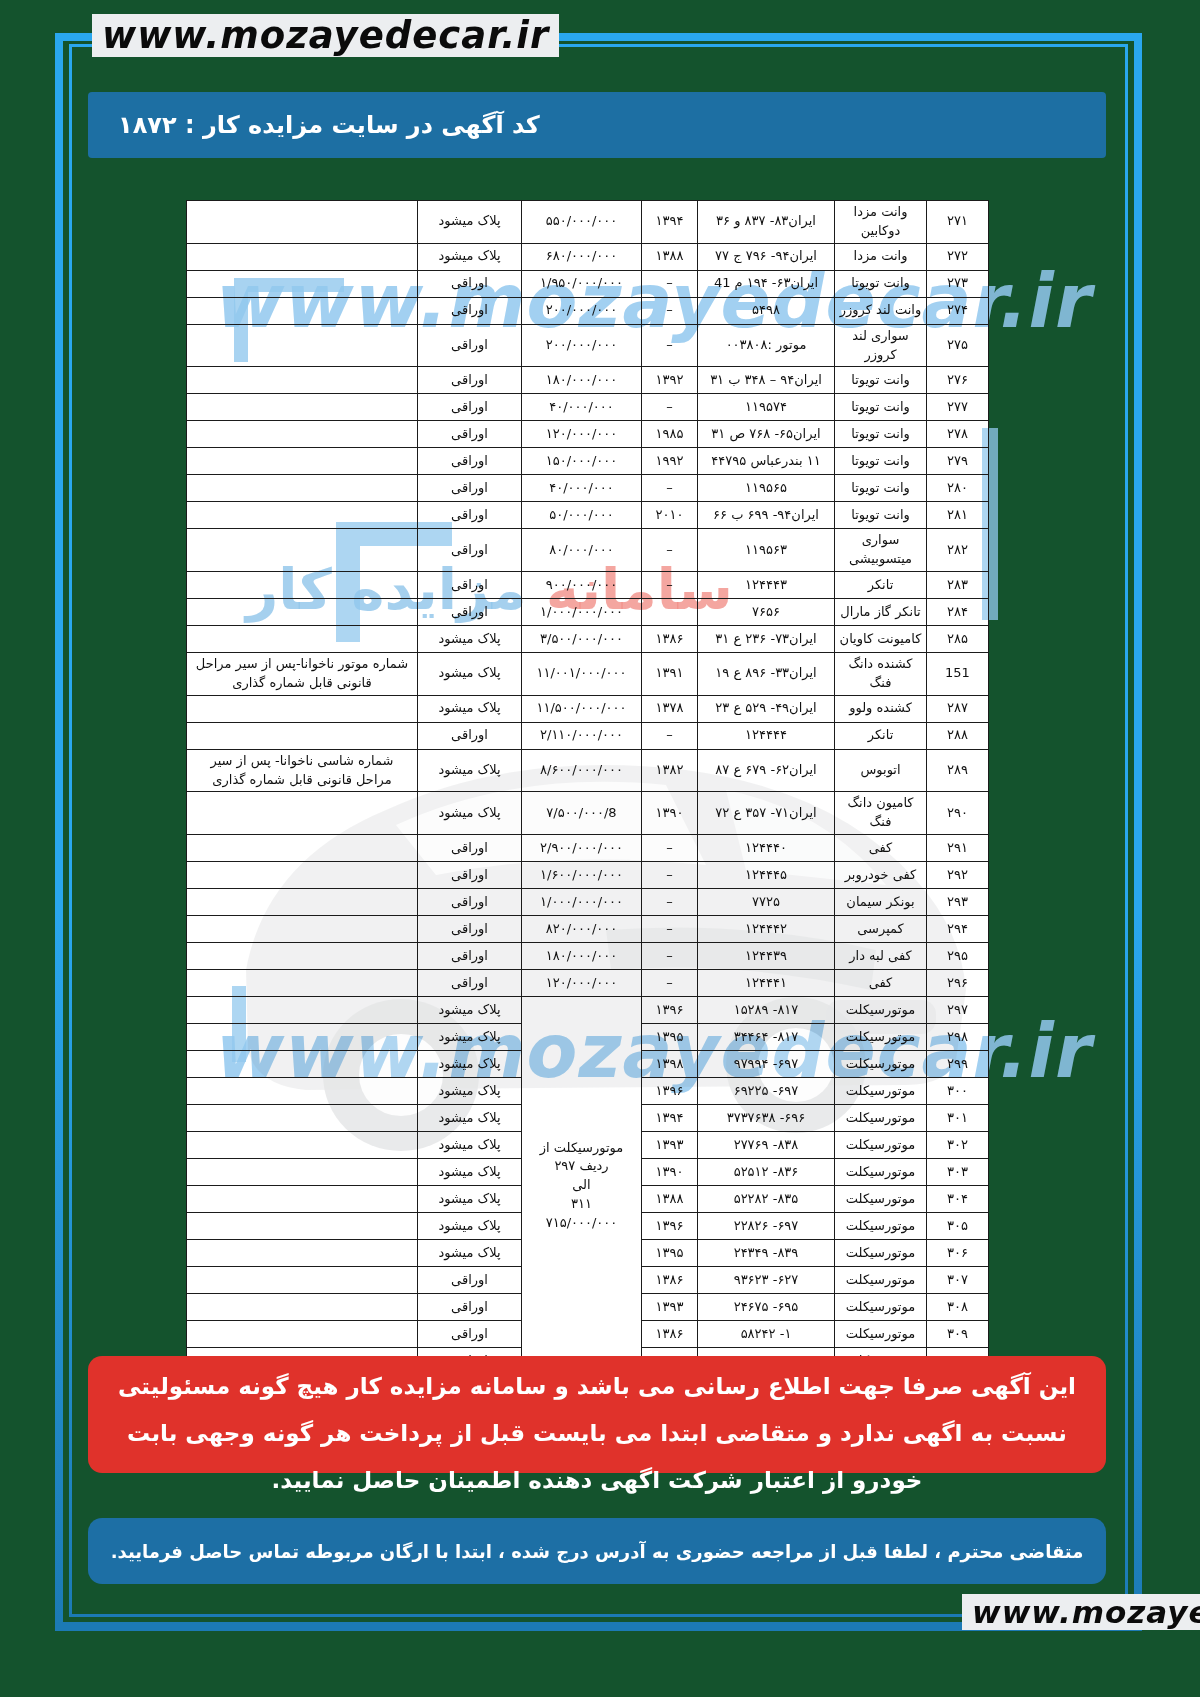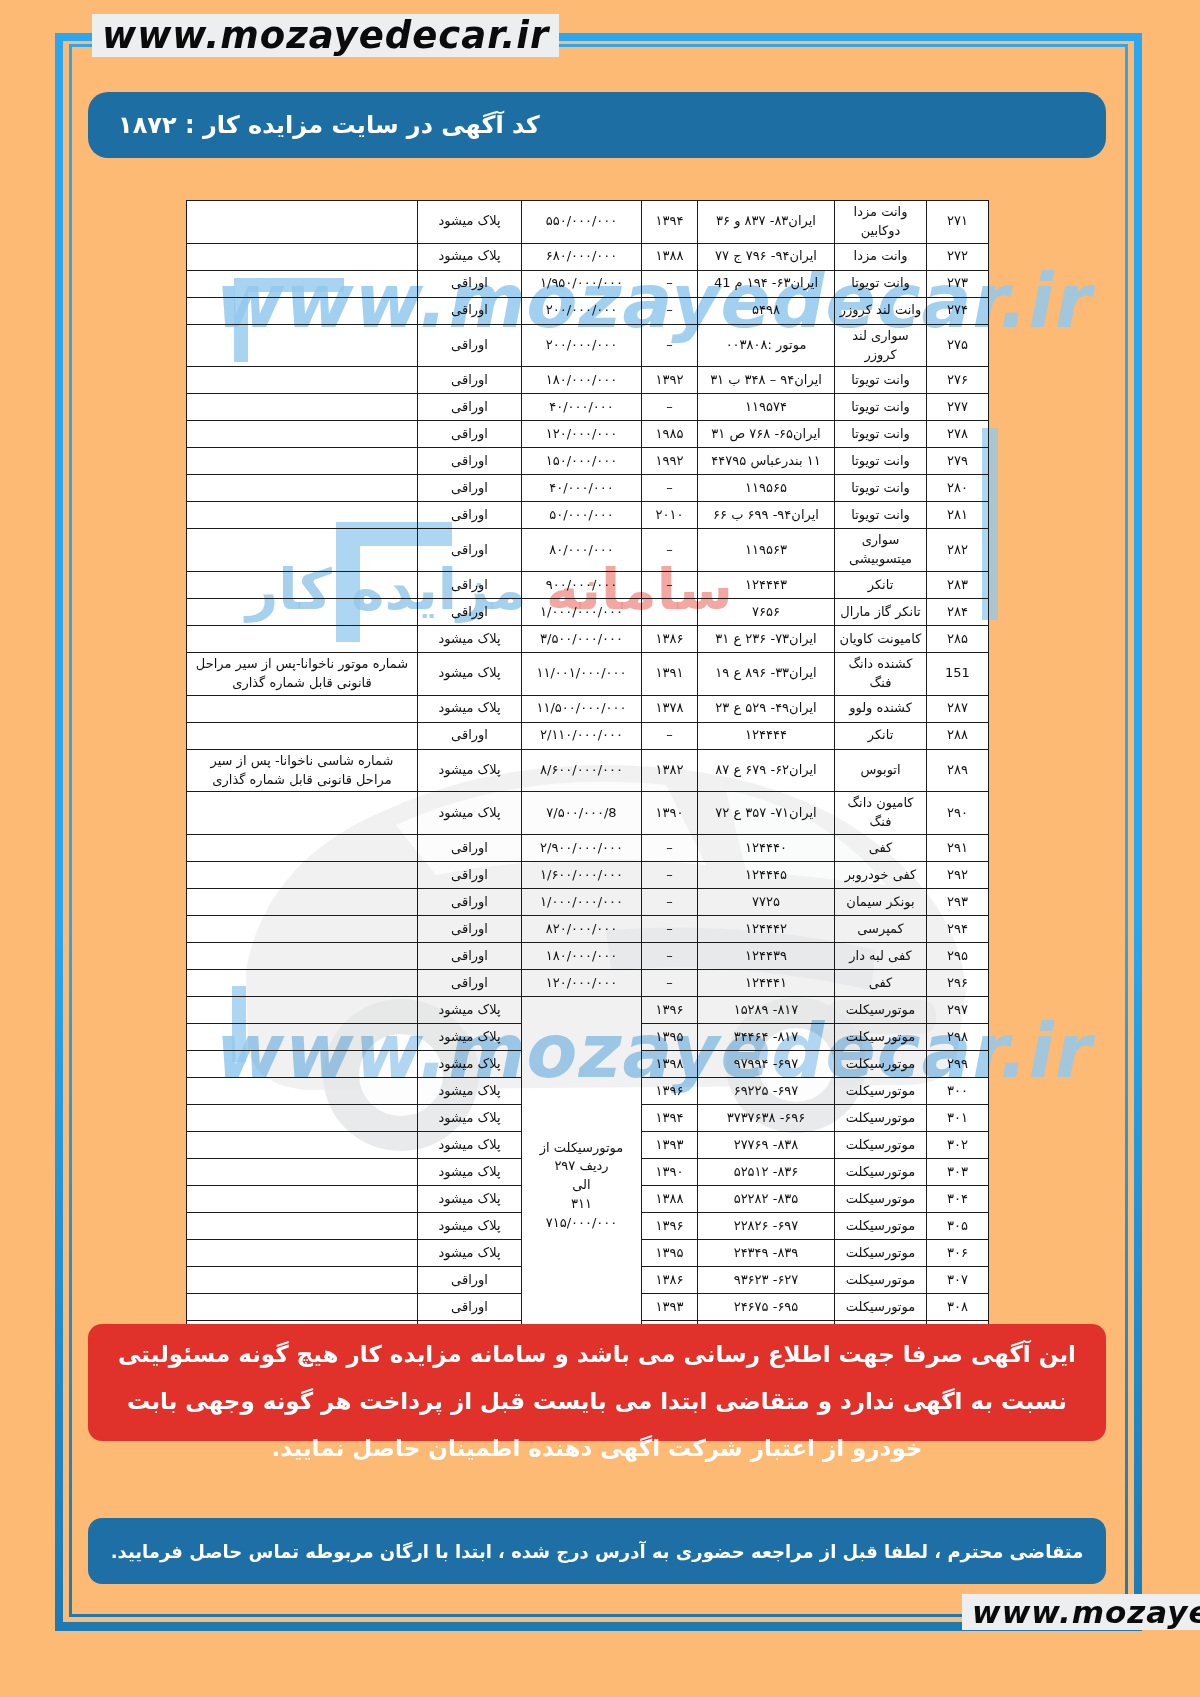--- a/index.html
+++ b/index.html
@@ -1,36 +1,36 @@
 <!DOCTYPE html>
 <html lang="fa"><head>
 <meta charset="utf-8">
 <style>
   html,body{margin:0;padding:0;}
   body{background:#d8dadc;font-family:"DejaVu Sans",sans-serif;}
-  .sheet{position:relative;width:1200px;height:1697px;background:#fdba74;overflow:hidden;margin:0 auto;}
+  .sheet{position:relative;width:1200px;height:1697px;background:#14532d;overflow:hidden;margin:0 auto;}
 
   
   .frame{position:absolute;z-index:5;}
   .fl-left-outer{left:55px;top:33px;width:8px;height:1598px;background:linear-gradient(to bottom,#2aa7ee 0%,#2aa7ee 55%,#1c7ab5 100%);}
   .fl-left-inner{left:69px;top:44px;width:3px;height:1573px;background:linear-gradient(to bottom,#2aa7ee 0%,#2aa7ee 55%,#1c7ab5 100%);}
   .fl-right-outer{left:1134px;top:33px;width:8px;height:1598px;background:linear-gradient(to bottom,#2aa7ee 0%,#2aa7ee 55%,#1c7ab5 100%);}
   .fl-right-inner{left:1125px;top:44px;width:3px;height:1573px;background:linear-gradient(to bottom,#2aa7ee 0%,#2aa7ee 55%,#1c7ab5 100%);}
   .fl-top-outer{left:55px;top:33px;width:1087px;height:8px;background:#2aa7ee;}
   .fl-top-inner{left:69px;top:44px;width:1059px;height:3px;background:#2aa7ee;}
   .fl-bottom-inner{left:69px;top:1614px;width:1059px;height:3px;background:#1c7ab5;}
   .fl-bottom-outer{left:55px;top:1622px;width:1087px;height:9px;background:#1c7ab5;}
 
   
   .logo{position:absolute;z-index:6;font-style:italic;font-weight:bold;color:#0b0b0b;background:#eceef0;padding:0 10px;letter-spacing:1px;white-space:nowrap;}
   .logo-top{left:92px;top:14px;font-size:37px;}
   .logo-bottom{left:962px;top:1594px;font-size:31px;}
 
   
-  .badge{position:absolute;left:88px;top:92px;width:1018px;height:66px;background:#1d6fa3;border-radius:20px;z-index:4;
+  .badge{position:absolute;left:88px;top:92px;width:1018px;height:66px;background:#1d6fa3;border-radius:4px;z-index:4;
          display:flex;flex-direction:row-reverse;justify-content:space-between;align-items:center;padding:0 30px;box-sizing:border-box;
          direction:rtl;color:#fff;font-weight:bold;font-size:24px;}
   .badge span{white-space:nowrap;}
 
   
   .table-wrap{position:absolute;left:186px;top:200px;width:802px;background:#ffffff;z-index:2;}
 
   .wm{position:absolute;z-index:1;pointer-events:none;white-space:nowrap;}
   .wm-url{font-style:italic;font-weight:bold;font-size:74px;letter-spacing:1px;color:rgba(146,200,238,0.85);}
   .wm-url1{left:30px;top:58px;}
@@ -49,21 +49,21 @@
   table.auction{position:relative;z-index:2;direction:rtl;border-collapse:collapse;table-layout:fixed;width:802px;background:transparent;}
   table.auction td{border:1.5px solid #1b1b1b;text-align:center;vertical-align:middle;font-size:13px;color:#101010;
                    padding:2px 4px;height:22px;line-height:1.45;overflow:hidden;font-weight:500;}
   td.c-desc{font-size:12.5px;line-height:1.5;}
   td.c-merged{vertical-align:bottom;font-weight:bold;font-size:14px;line-height:1.9;padding-bottom:6px;}
   .ltrnum{direction:ltr;unicode-bidi:isolate;margin-top:32px;}
 
   
   .notice{position:absolute;left:88px;width:1018px;box-sizing:border-box;border-radius:14px;color:#ffffff;font-weight:bold;
           text-align:center;direction:rtl;z-index:4;}
-  .notice-red{top:1324px;height:117px;background:#e0322b;font-size:23px;line-height:2.05;padding:7px 26px;}
+  .notice-red{top:1356px;height:117px;background:#e0322b;font-size:23px;line-height:2.05;padding:7px 26px;}
   .notice-blue{top:1518px;height:66px;background:#1d6fa5;font-size:18px;display:flex;align-items:center;justify-content:center;padding:0 20px;}
 </style>
 </head>
 <body>
 
 <div class="sheet">
 
   <div class="frame fl-left-outer"></div>
   <div class="frame fl-left-inner"></div>
   <div class="frame fl-right-outer"></div>

